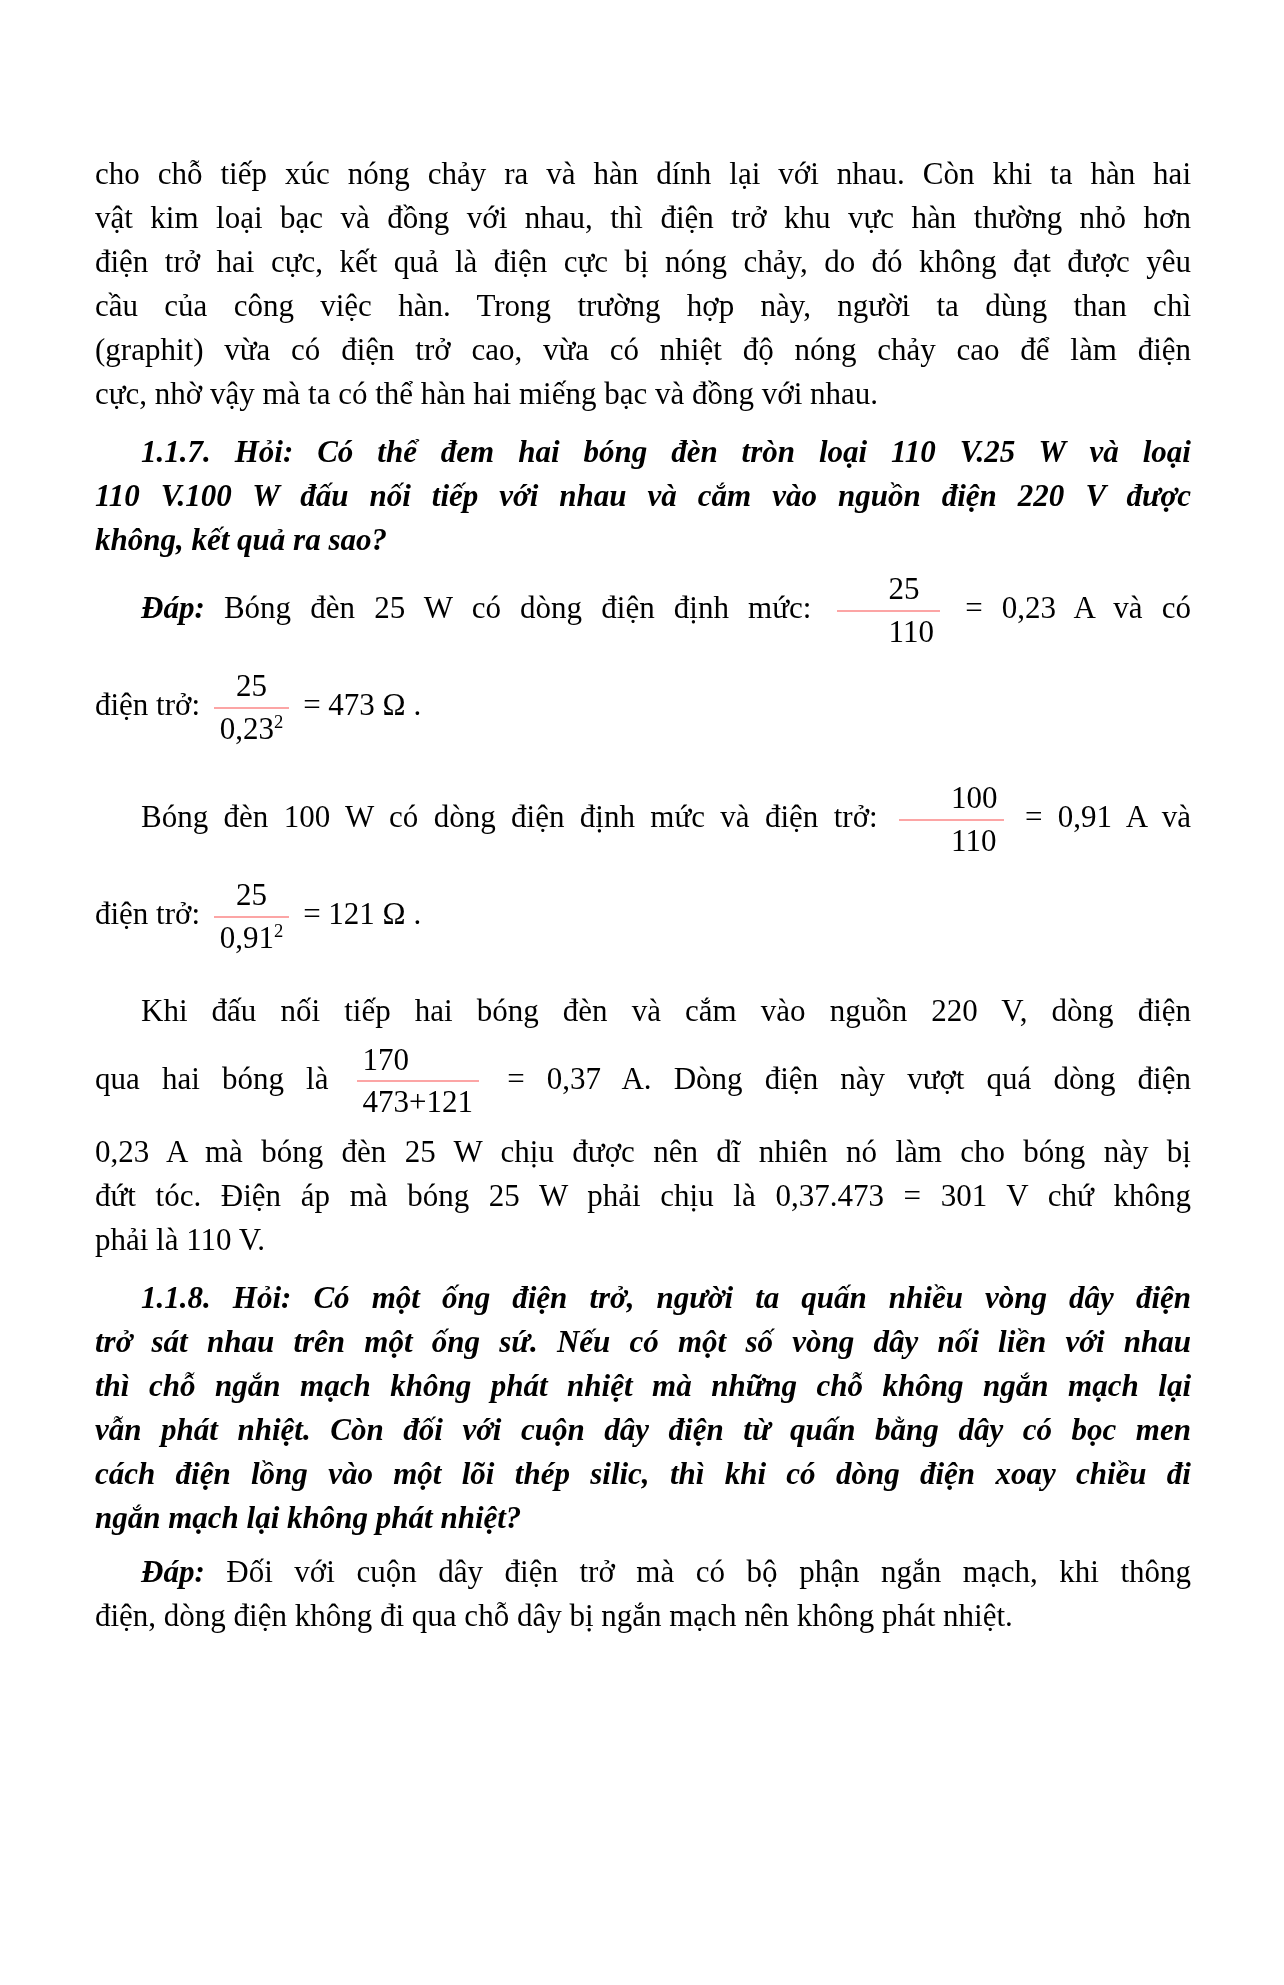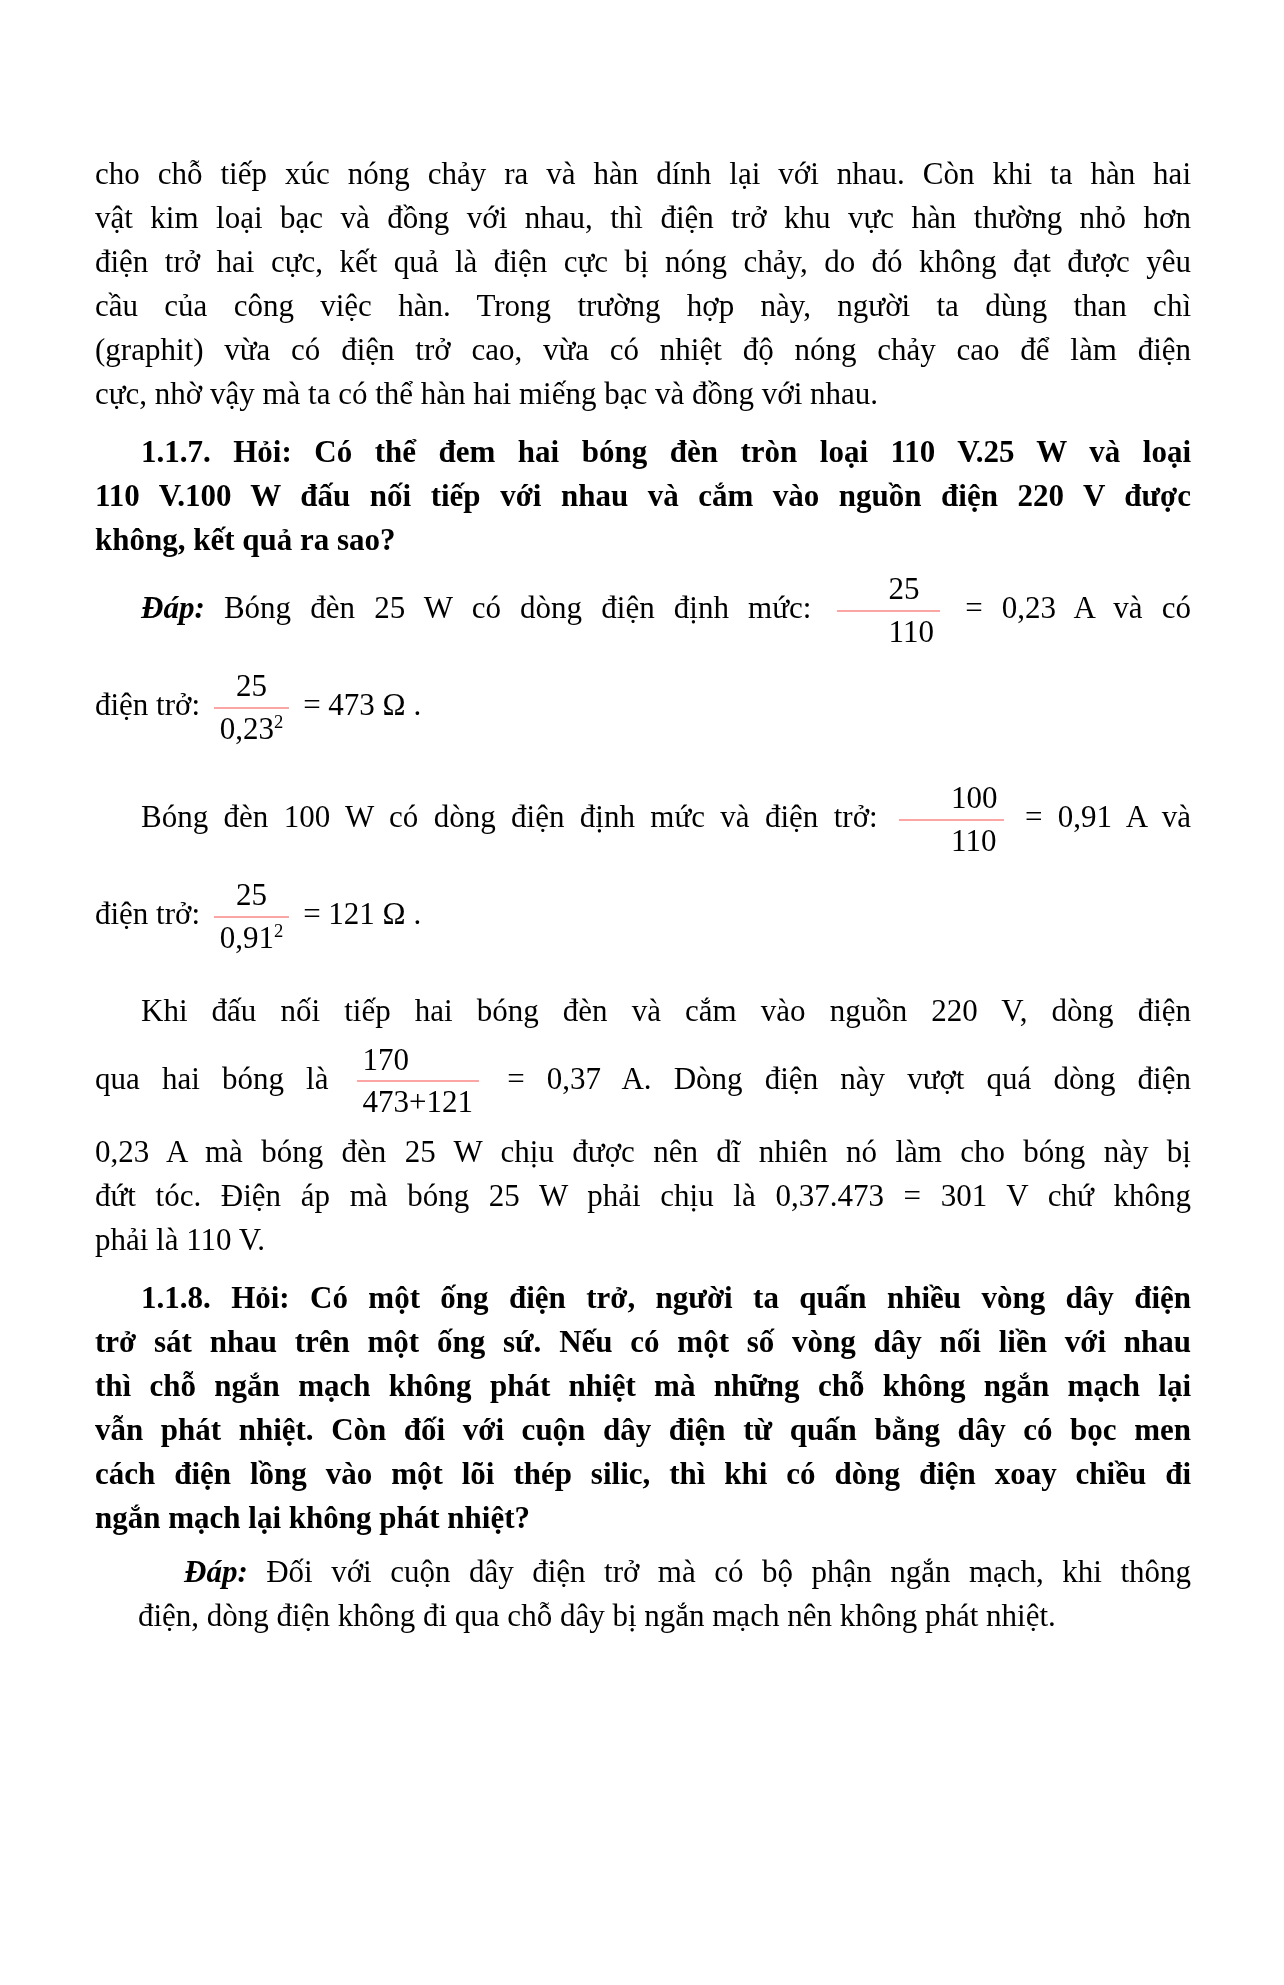--- a/index.html
+++ b/index.html
@@ -15,40 +15,40 @@
   }
   .content {
     position: absolute;
     left: 95px;
     top: 152px;
     width: 1096px;
   }
   .line { line-height: 44px; white-space: normal; }
   .jl { text-align: justify; text-align-last: justify; }
   .ind { text-indent: 46px; }
-  .para.q .line { font-weight: bold; }
+  .para.q .line { font-weight: bold; font-style: italic; }
   .blabel { font-weight: bold; font-style: italic; }
   .fline {
     line-height: 40px;
     text-align: left;
     padding: 10px 0;
   }
   .fline.jl { text-align: justify; text-align-last: justify; }
   .frac {
     display: inline-block;
     vertical-align: middle;
     text-align: center;
     margin: 0 6px;
     line-height: 1.12;
   }
   .frac .num { display: block; padding: 0 6px 3px 6px; }
   .frac .den { display: block; border-top: 2px solid #fca5a5; padding: 3px 6px 0 6px; }
   sup { font-size: 0.6em; line-height: 0; }
   .mt14 { margin-top: 14px; }
-  .mt10 { margin-top: 10px; margin-left: 43px; }
+  .mt10 { margin-top: 10px; }
   .mt8  { margin-top: 23px; }
   .pagenum {
     position: absolute;
     left: 117px;
     top: 1782px;
     font-size: 40px;
     line-height: 40px;
   }
 </style>
 </head>

